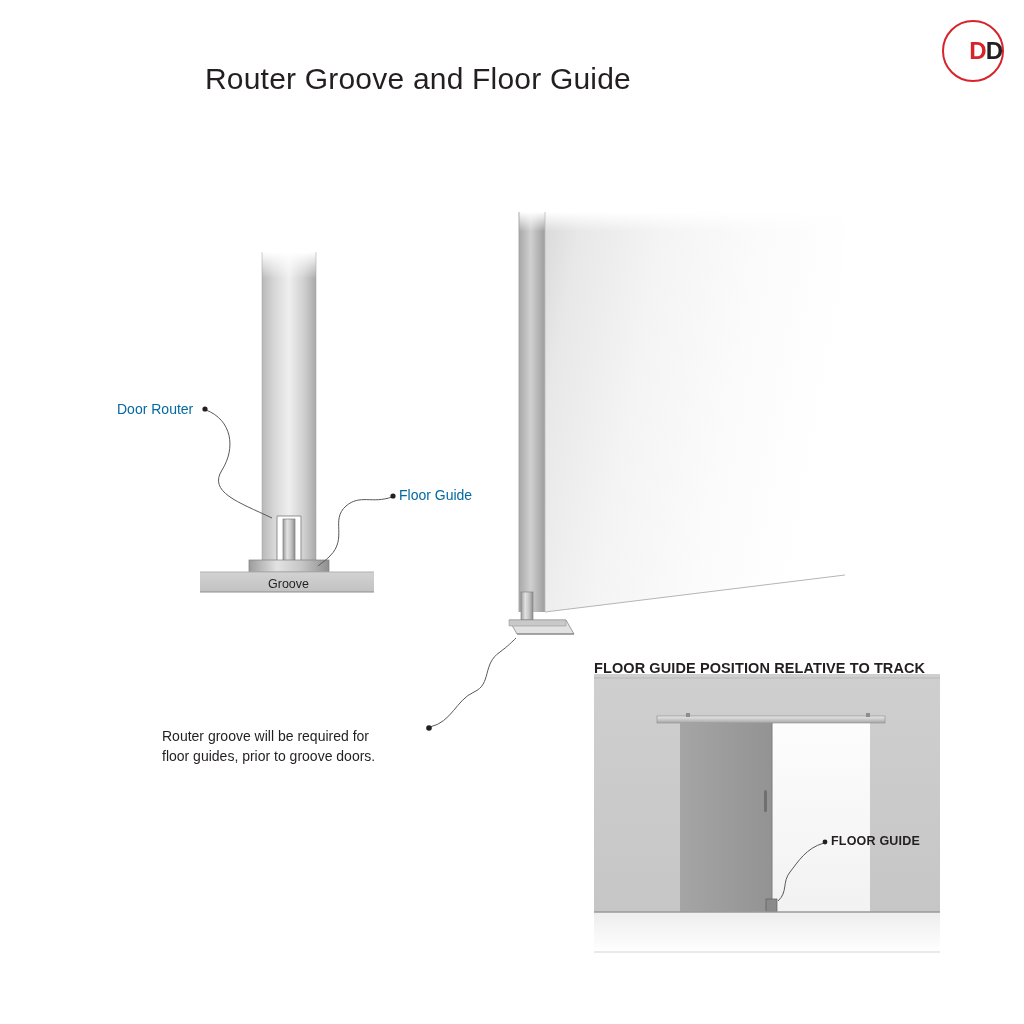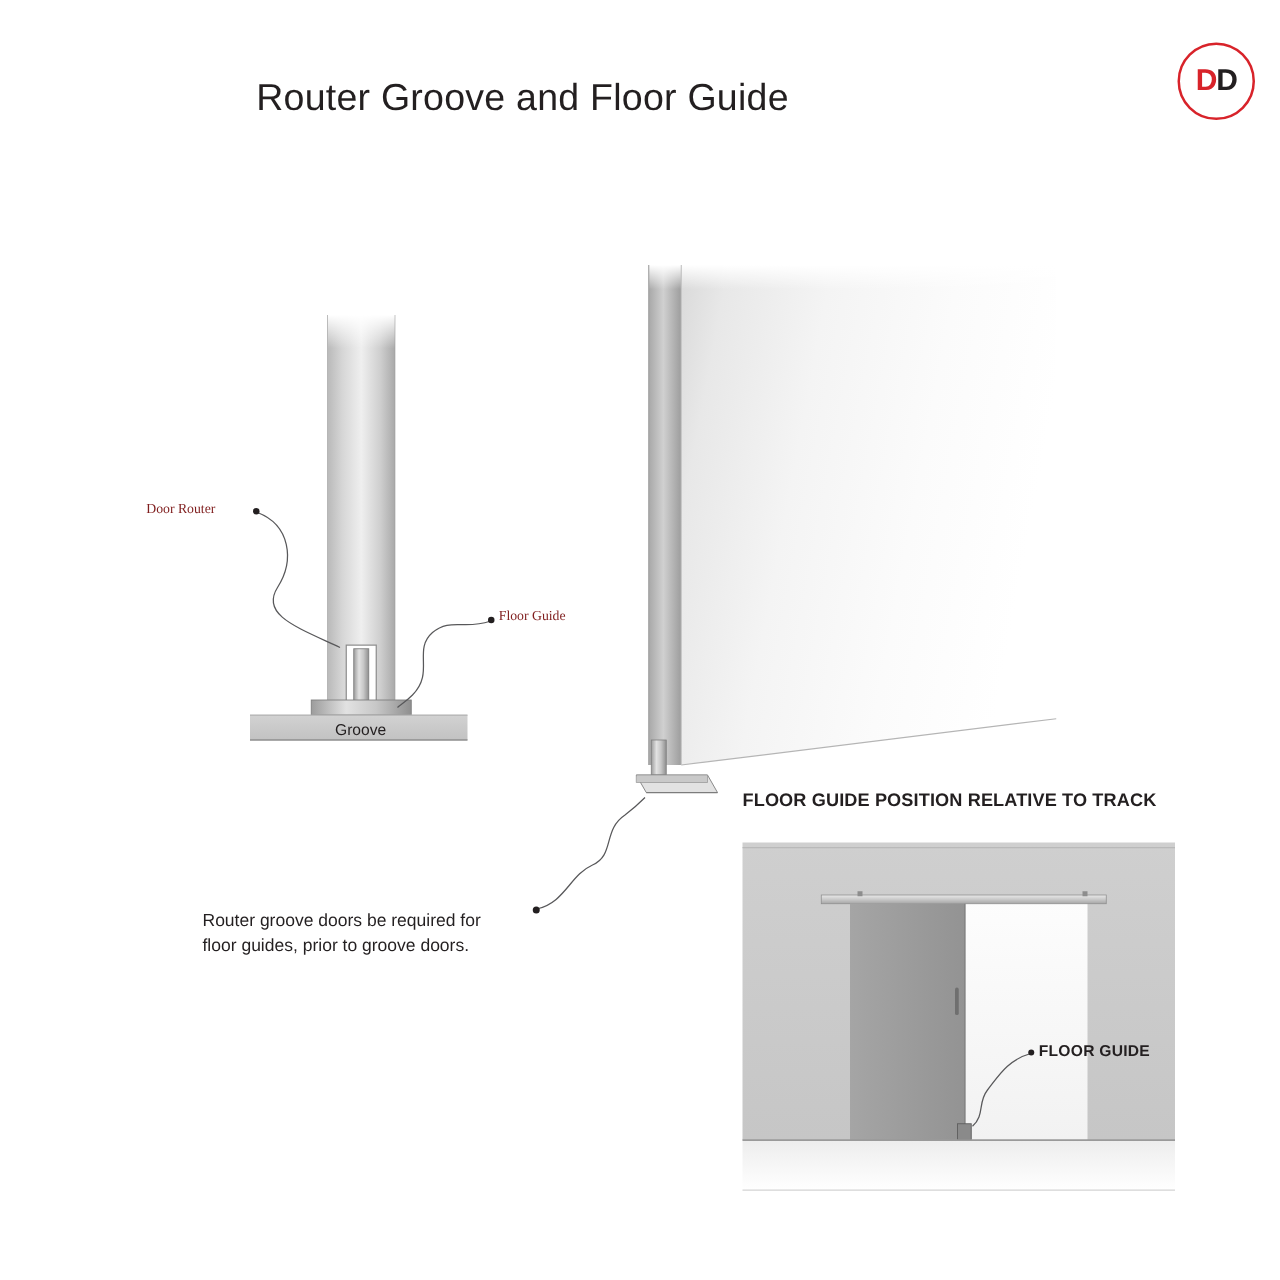--- a/index.html
+++ b/index.html
@@ -28,54 +28,53 @@
     text-align: center;
     font-size: 30px;
     font-weight: 400;
     letter-spacing: 0.2px;
     color: #231f20;
   }
 
   
   #logo {
     position: absolute;
-    top: 34px;
+    top: 20px;
     right: 20px;
     width: 58px;
     height: 58px;
     border-radius: 50%;
     border: 2px solid #d8232a;
     background: #ffffff;
     display: flex;
     align-items: center;
-    justify-content: center;
+    justify-content: flex-end;
   }
   #logo .logo-text {
     font-size: 24px;
     font-weight: bold;
     letter-spacing: -1px;
     line-height: 1;
   }
   #logo .d1 { color: #d8232a; }
   #logo .d2 { color: #231f20; }
 
   
   #art {
     position: absolute;
     top: 0;
     left: 0;
   }
 
   
   .lbl {
     position: absolute;
-    font-size: 11px;
-    color: #7f1d1d;
-    white-space: nowrap;
-    font-family: Liberation Serif, serif;
+    font-size: 14px;
+    color: #0369a1;
+    white-space: nowrap;
   }
   .lbl-note {
     position: absolute;
     font-size: 14px;
     color: #231f20;
     line-height: 1.4;
     white-space: nowrap;
   }
   .lbl-inset-title {
     position: absolute;
@@ -264,20 +263,20 @@
       <circle cx="825" cy="842" r="2.4" fill="#231f20"></circle>
     </g>
   </svg>
 
   <div class="lbl" style="left:117px; top:401px;">Door Router</div>
 
   <div class="lbl" style="left:399px; top:487px;">Floor Guide</div>
 
   <div class="lbl-floor" style="left:268px; top:577px;">Groove</div>
 
-  <div class="lbl-note" style="left:162px; top:727px;">Router groove doors be required for</div>
+  <div class="lbl-note" style="left:162px; top:727px;">Router groove will be required for</div>
   <div class="lbl-note" style="left:162px; top:747px;">floor guides, prior to groove doors.</div>
 
-  <div class="lbl-inset-title" style="left:594px; top:633px;">FLOOR GUIDE POSITION RELATIVE TO TRACK</div>
+  <div class="lbl-inset-title" style="left:594px; top:660px;">FLOOR GUIDE POSITION RELATIVE TO TRACK</div>
 
   <div class="lbl-inset" style="left:831px; top:834px;">FLOOR GUIDE</div>
 
 </div>
 
 </body></html>

